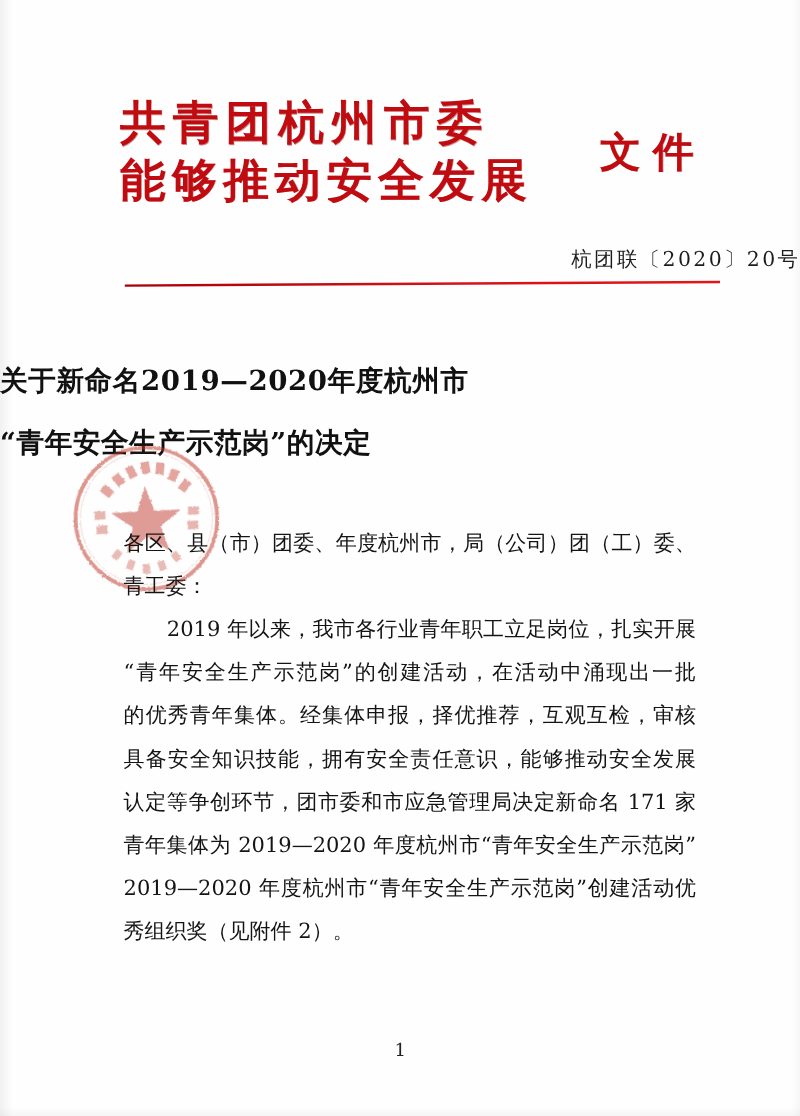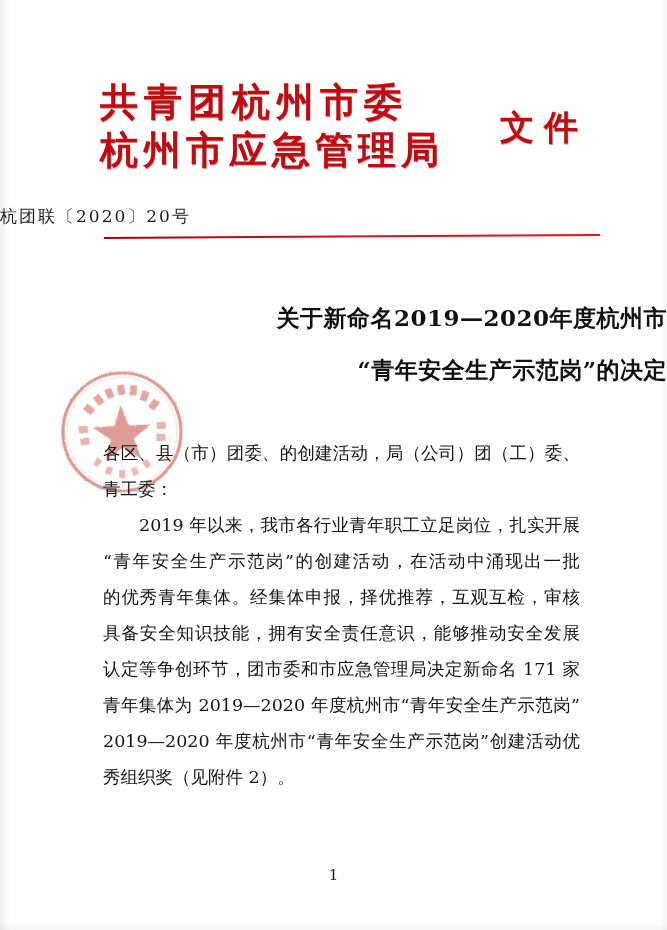--- a/index.html
+++ b/index.html
@@ -82,21 +82,21 @@
     white-space: nowrap;
     text-shadow: 0.5px 0.5px 0 rgba(150,0,0,0.45);
   }
 
   
   #doc-number {
     position: absolute;
     left: 0;
     top: 205px;
     width: 667px;
-    text-align: left;
+    text-align: right;
     font-size: 17px;
     letter-spacing: 2px;
     color: #1c1c1c;
     font-family: "DejaVu Serif", "Liberation Serif", serif;
   }
 
   
   #red-rule {
     position: absolute;
     left: 104px;
@@ -107,21 +107,21 @@
     transform: rotate(-0.35deg);
     transform-origin: left center;
   }
 
   
   #doc-title {
     position: absolute;
     left: 0;
     top: 292px;
     width: 667px;
-    text-align: right;
+    text-align: left;
     color: #111111;
   }
   .title-line {
     font-family: "DejaVu Serif", "Liberation Serif", serif;
     font-weight: bold;
     font-size: 23px;
     line-height: 52px;
     letter-spacing: 0.5px;
     white-space: nowrap;
   }
@@ -176,21 +176,21 @@
 <body>
 
 <div id="page">
 
   <div id="scan-edge-left"></div>
   <div id="scan-edge-right"></div>
   <div id="scan-edge-bottom"></div>
 
   <div id="masthead">
     <div class="mast-line" id="mast-line-1">共青团杭州市委</div>
-    <div class="mast-line" id="mast-line-2">杭州市应急管理局</div>
+    <div class="mast-line" id="mast-line-2">能够推动安全发展</div>
     <div id="mast-wenjian">文件</div>
   </div>
 
   <div id="doc-number">杭团联〔2020〕20号</div>
 
   <div id="red-rule"></div>
 
   <div id="doc-title">
     <div class="title-line">关于新命名2019—2020年度杭州市</div>
     <div class="title-line">“青年安全生产示范岗”的决定</div>
@@ -230,21 +230,21 @@
       <g opacity="0.6" fill="#c1392b">
         <rect x="20" y="55" width="9" height="7"></rect>
         <rect x="21" y="67" width="9" height="7"></rect>
         <rect x="98" y="55" width="9" height="7"></rect>
         <rect x="97" y="67" width="9" height="7"></rect>
       </g>
     </g>
   </svg>
 
   <div id="body-block">
-    <div class="body-line justify">各区、县（市）团委、的创建活动，局（公司）团（工）委、</div>
+    <div class="body-line justify">各区、县（市）团委、年度杭州市，局（公司）团（工）委、</div>
     <div class="body-line">青工委：</div>
     <div class="body-line justify" style="text-indent:36px">2019 年以来，我市各行业青年职工立足岗位，扎实开展</div>
     <div class="body-line justify">“青年安全生产示范岗”的创建活动，在活动中涌现出一批</div>
     <div class="body-line justify">的优秀青年集体。经集体申报，择优推荐，互观互检，审核</div>
     <div class="body-line justify">具备安全知识技能，拥有安全责任意识，能够推动安全发展</div>
     <div class="body-line justify">认定等争创环节，团市委和市应急管理局决定新命名 171 家</div>
     <div class="body-line justify">青年集体为 2019—2020 年度杭州市“青年安全生产示范岗”</div>
     <div class="body-line justify">2019—2020 年度杭州市“青年安全生产示范岗”创建活动优</div>
     <div class="body-line">秀组织奖（见附件 2）。</div>
   </div>

